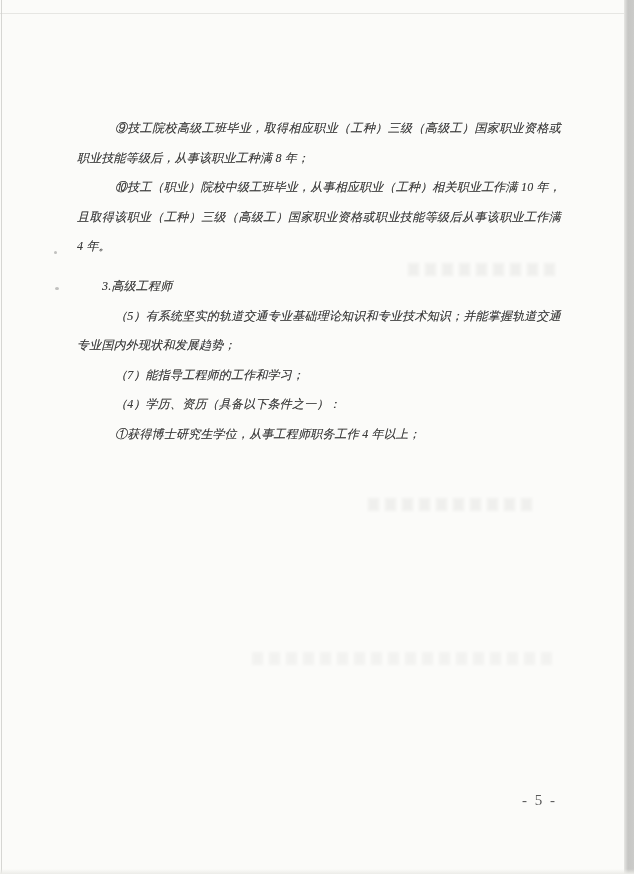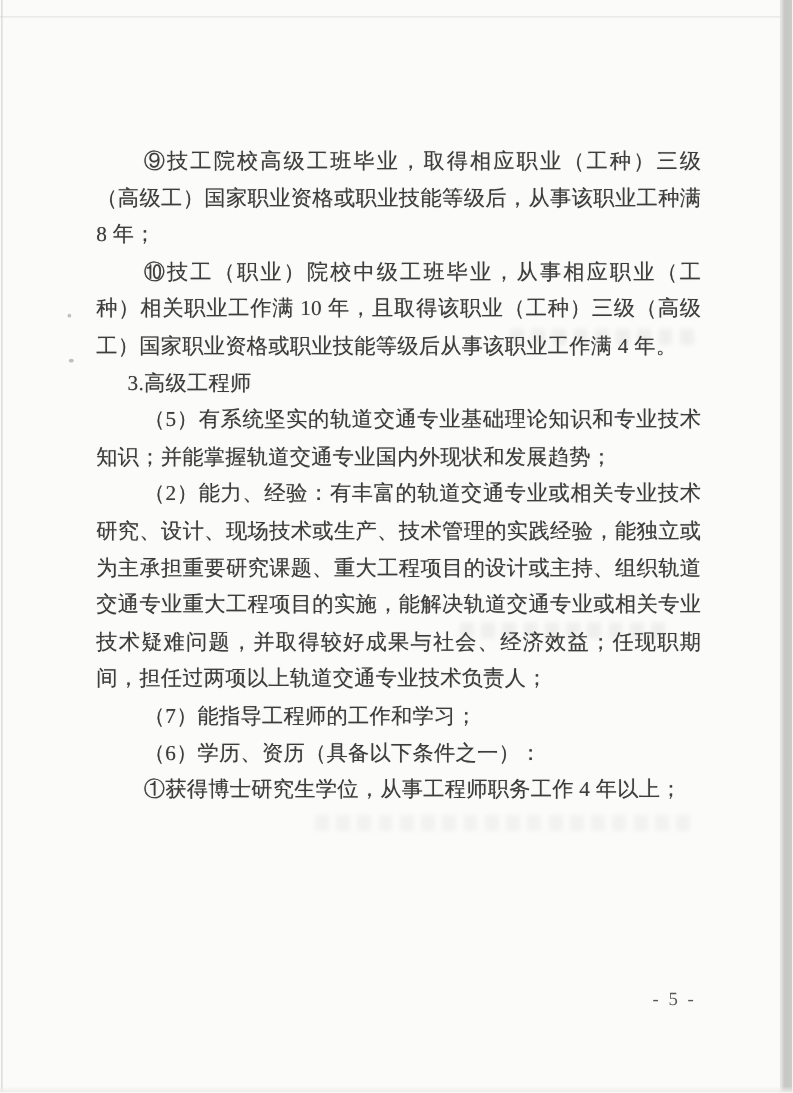--- a/index.html
+++ b/index.html
@@ -42,34 +42,36 @@
     left: 0; bottom: 0;
     width: 100%; height: 5px;
     background: linear-gradient(180deg, rgba(225,225,221,0) 0%, #ecece8 100%);
   }
   
   .content {
     position: absolute;
     left: 77px;
     top: 114px;
     width: 484px;
-    font-size: 17px;
+    font-size: 12px;
     line-height: 29.6px;
     text-align: justify;
     text-justify: inter-character;
     letter-spacing: 0.2px;
     text-shadow: 0 0 0.6px rgba(60,60,60,0.55);
+    font-style: italic;
   }
   .para {
     margin: 0;
     text-indent: 38px;
   }
   .para.heading {
     text-indent: 25px;
     text-align: left;
+    margin-top: 10px;
   }
   
   .page-number {
     position: absolute;
     top: 792px;
     right: 77px;
     font-size: 15px;
     letter-spacing: 2px;
     color: #595959;
   }
@@ -110,20 +112,19 @@
   <div class="smudge s2"></div>
   <div class="smudge s3"></div>
   <div class="speck sp1"></div>
   <div class="speck sp2"></div>
 
   <div class="content">
       <p class="para ">⑨技工院校高级工班毕业，取得相应职业（工种）三级（高级工）国家职业资格或职业技能等级后，从事该职业工种满 8 年；</p>
       <p class="para ">⑩技工（职业）院校中级工班毕业，从事相应职业（工种）相关职业工作满 10 年，且取得该职业（工种）三级（高级工）国家职业资格或职业技能等级后从事该职业工作满 4 年。</p>
       <p class="para heading">3.高级工程师</p>
       <p class="para ">（5）有系统坚实的轨道交通专业基础理论知识和专业技术知识；并能掌握轨道交通专业国内外现状和发展趋势；</p>
-      <p class="para ">（2）能力、经验：有丰富的轨道交通专业或相关专业技术研究、设计、现场技术或生产、技术管理的实践经验，能独立或为主承担重要研究课题、重大工程项目的设计或主持、组织轨道交通专业重大工程项目的实施，能解决轨道交通专业或相关专业技术疑难问题，并取得较好成果与社会、经济效益；任现职期间，担任过两项以上轨道交通专业技术负责人；</p>
       <p class="para ">（7）能指导工程师的工作和学习；</p>
-      <p class="para ">（6）学历、资历（具备以下条件之一）：</p>
+      <p class="para ">（4）学历、资历（具备以下条件之一）：</p>
       <p class="para ">①获得博士研究生学位，从事工程师职务工作 4 年以上；</p>
     </div>
 
   <div class="page-number">- 5 -</div>
 </div>
 
 </body></html>

